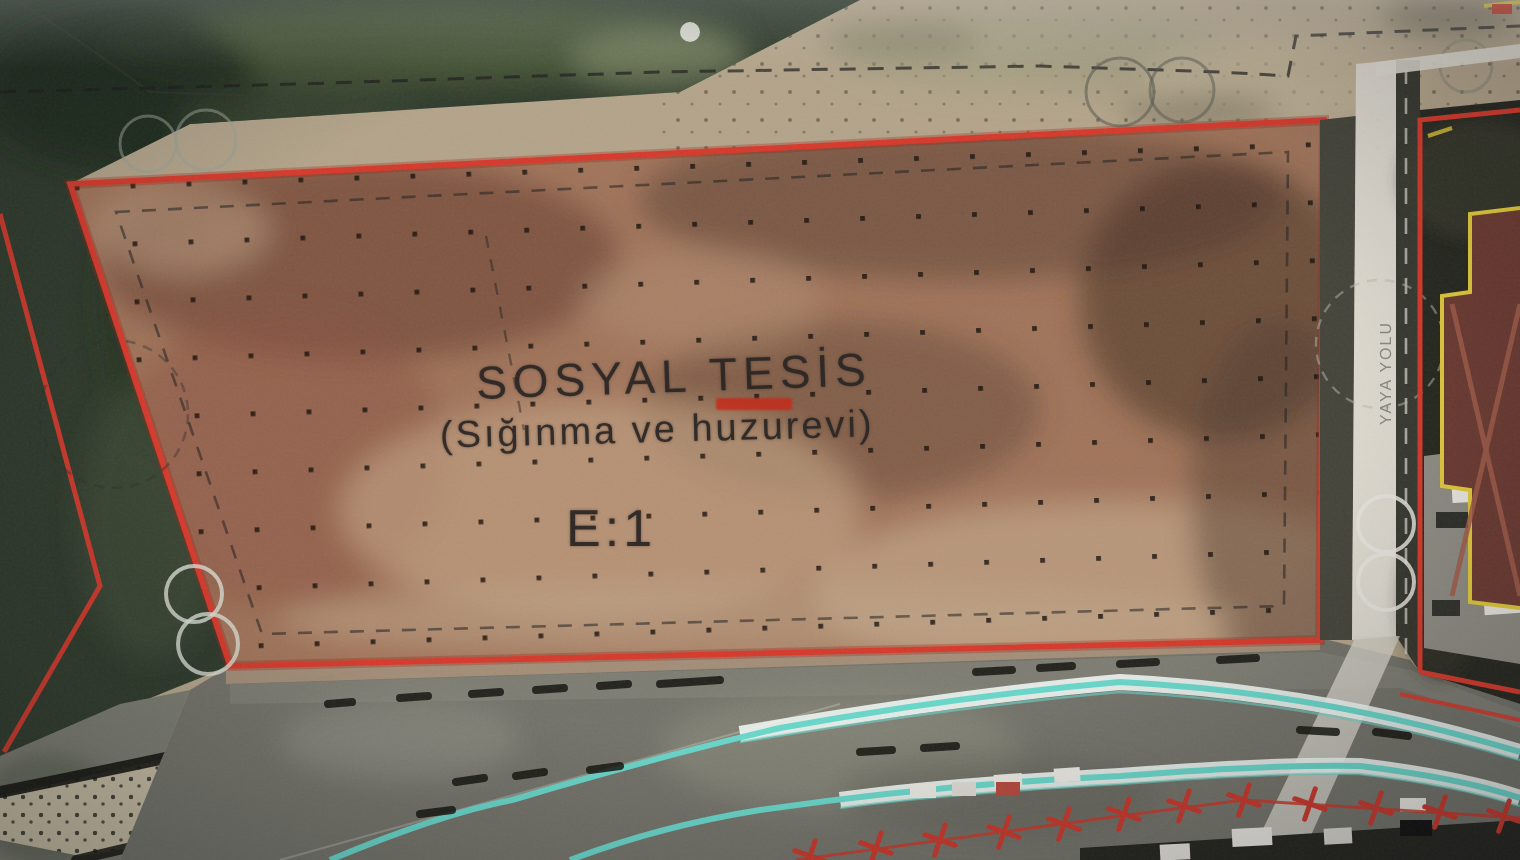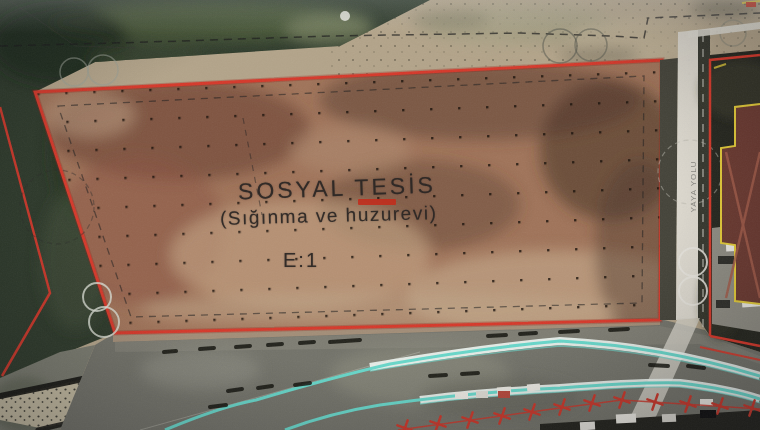--- a/index.html
+++ b/index.html
@@ -3,21 +3,21 @@
 <meta charset="utf-8">
 <style>
   html,body{margin:0;padding:0;background:#111;}
   .stage{position:relative;width:760px;height:430px;overflow:hidden;
          font-family:"Liberation Sans",sans-serif;background:#b3a48a;}
   .stage svg{position:absolute;left:0;top:0;}
   .label{position:absolute;white-space:nowrap;color:rgba(42,38,36,.9);
          text-shadow:0 0 1.5px rgba(60,50,45,.55);}
   .lbl-title{left:238px;top:175px;font-size:23px;letter-spacing:3px;transform:rotate(-2deg);}
   .lbl-sub{left:220px;top:205px;font-size:19px;letter-spacing:1.5px;transform:rotate(-1.5deg);}
-  .lbl-ratio{left:283px;top:249px;font-size:20px;letter-spacing:2px;}
+  .lbl-ratio{left:283px;top:249px;font-size:26px;letter-spacing:2px;}
   .lbl-vert{left:650px;top:182px;width:86px;font-size:8px;letter-spacing:1px;
             color:rgba(82,82,78,.6);text-shadow:none;transform:rotate(-90deg);text-align:center;}
   .red-mark{position:absolute;left:358px;top:199px;width:38px;height:6px;
             background:rgba(196,42,26,.85);border-radius:1px;filter:blur(.4px);}
 </style>
 </head>
 <body>
 
 <div class="stage">
 <svg width="760" height="430" viewBox="0 0 760 430">

